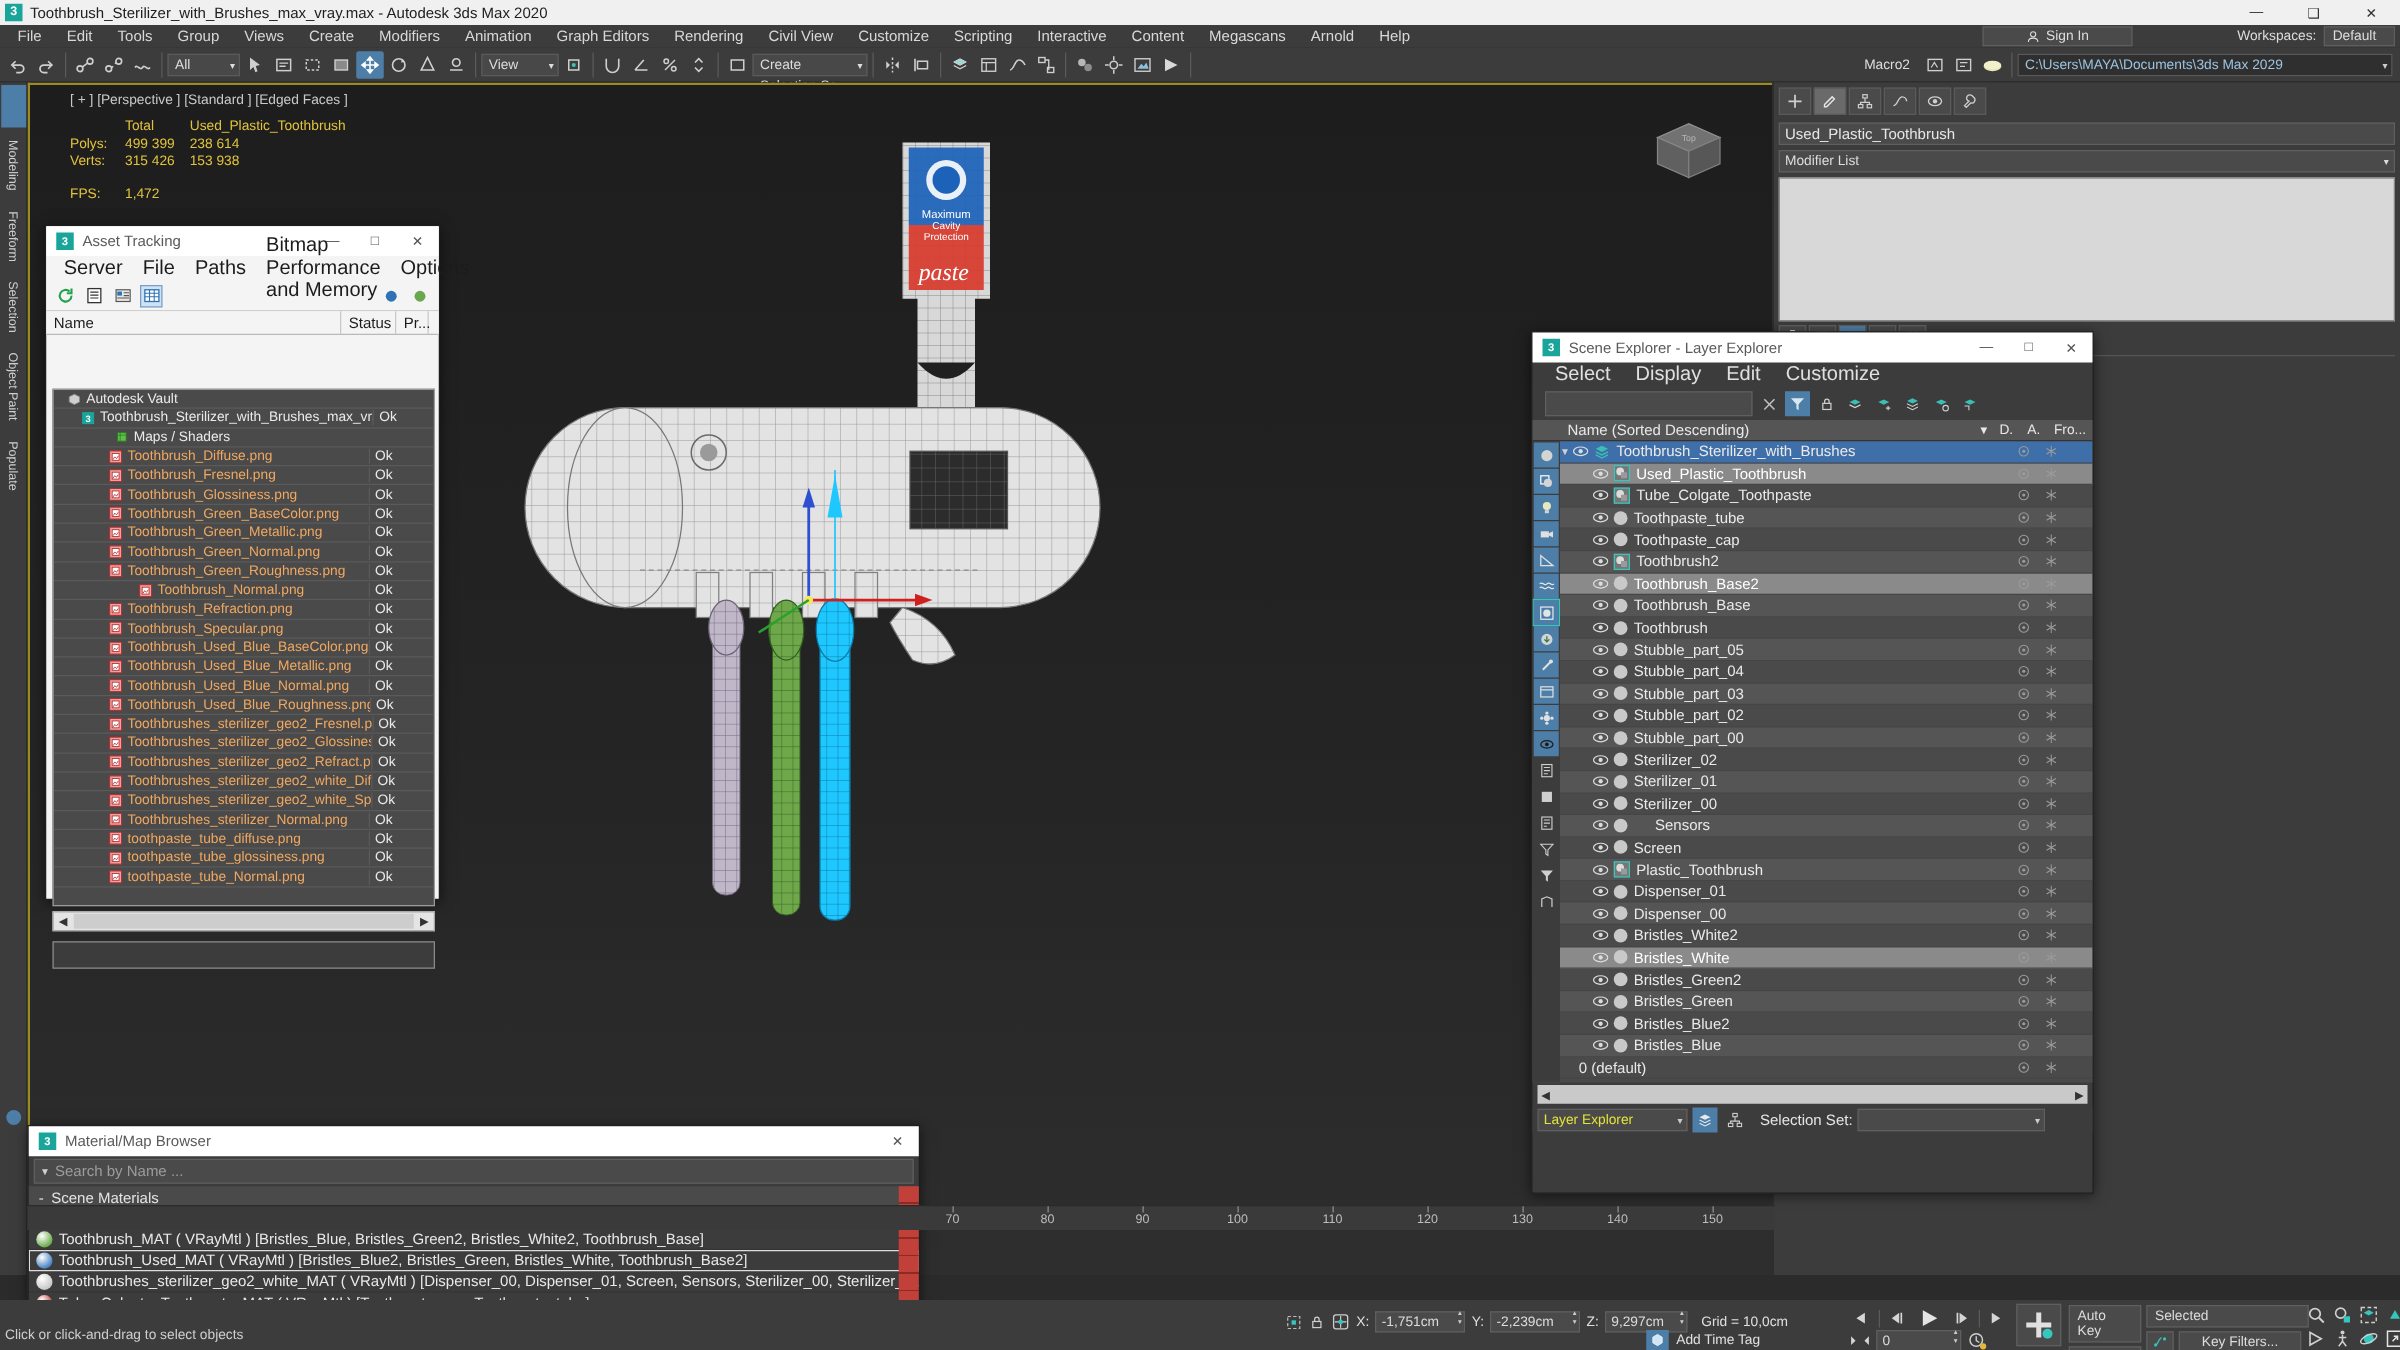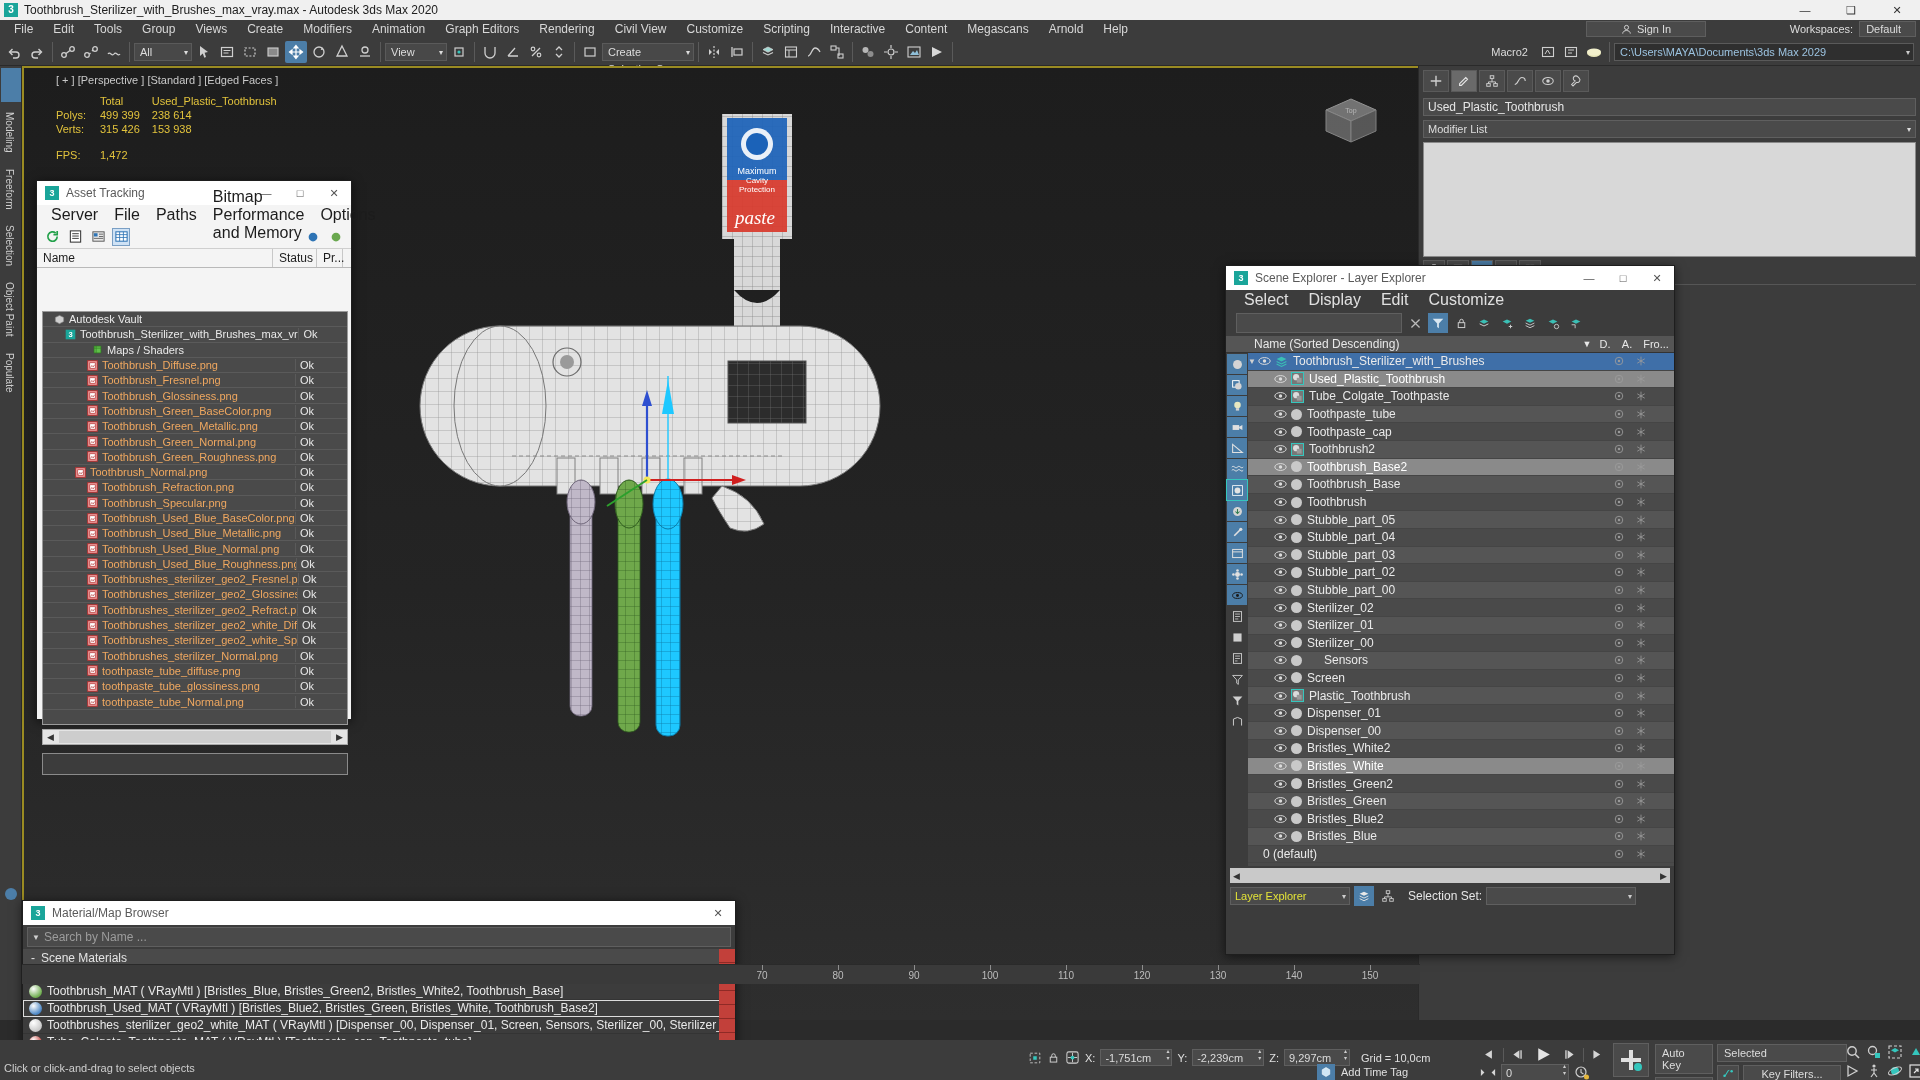--- a/index.html
+++ b/index.html
@@ -862,21 +862,21 @@
                 <rect x="4" y="4" width="8" height="8" fill="#fff" stroke="#b03030" stroke-width="1"></rect>
                 <path d="M5 11l2-3 2 2 2-3" stroke="#b03030" stroke-width="1" fill="none"></path>
               </svg>
             </span>
         <span class="t" style="color:#f0a860">Toothbrush_Green_Roughness.png</span>
       </div>
       <div class="st">Ok</div>
       <div class="pr"></div>
     </div>
         <div class="at-row orange">
-      <div class="nm" style="padding-left:32px">
+      <div class="nm" style="padding-left:68px">
         <span>
               <svg class="at-ico" viewBox="0 0 16 16">
                 <rect x="1" y="1" width="14" height="14" fill="#f0a0a0" stroke="#b03030" stroke-width="1.4"></rect>
                 <rect x="4" y="4" width="8" height="8" fill="#fff" stroke="#b03030" stroke-width="1"></rect>
                 <path d="M5 11l2-3 2 2 2-3" stroke="#b03030" stroke-width="1" fill="none"></path>
               </svg>
             </span>
         <span class="t" style="color:#f0a860">Toothbrush_Normal.png</span>
       </div>
       <div class="st">Ok</div>

